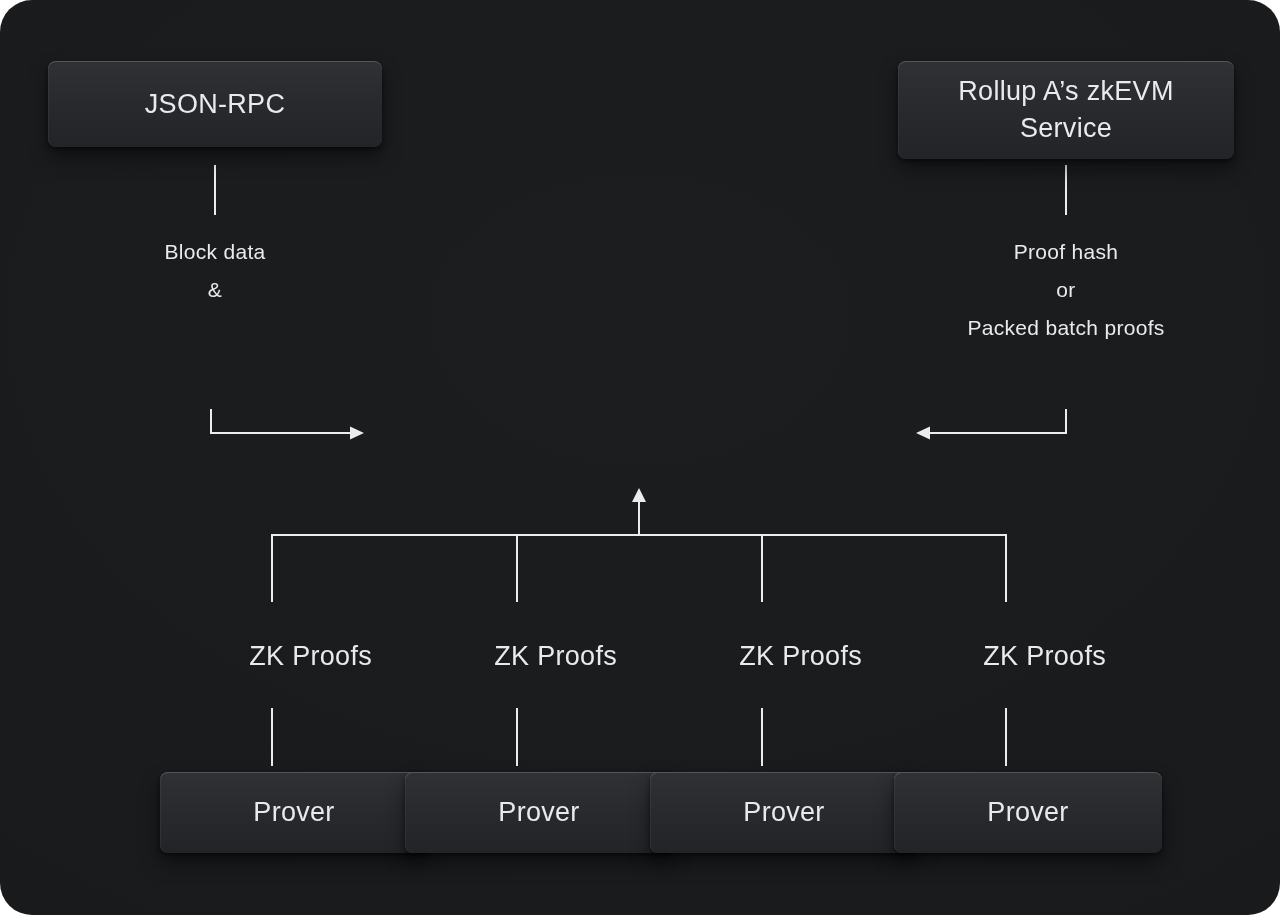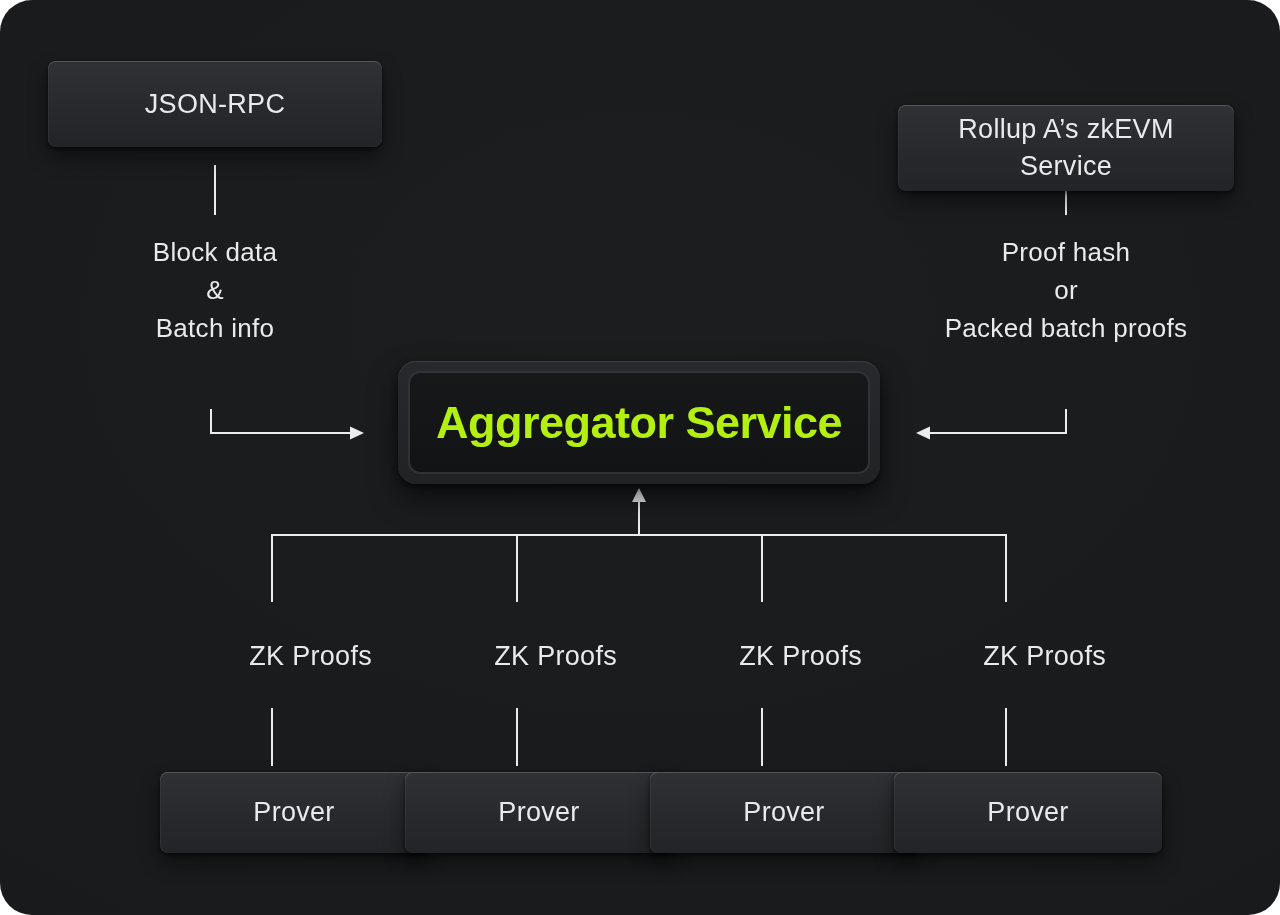--- a/index.html
+++ b/index.html
@@ -36,35 +36,35 @@
     letter-spacing: 0.3px;
     background: linear-gradient(180deg, #2f3134 0%, #28292c 55%, #222427 100%);
     border-radius: 8px;
     box-shadow:
       inset 0 1px 0 rgba(255,255,255,0.18),
       inset 1px 0 0 rgba(255,255,255,0.05),
       0 10px 20px rgba(0,0,0,0.45),
       0 2px 4px rgba(0,0,0,0.5);
   }
   .node-json-rpc { left: 48px;  top: 61px; width: 334px; height: 86px; }
-  .node-rollup   { left: 898px; top: 61px; width: 336px; height: 86px; margin-top: 44px; }
+  .node-rollup   { left: 898px; top: 61px; width: 336px; height: 98px; }
 
   .prover { top: 772px; width: 268px; height: 81px; }
   .prover-1 { left: 160px; }
   .prover-2 { left: 405px; }
   .prover-3 { left: 650px; }
   .prover-4 { left: 894px; }
 
   
   .caption {
     position: absolute;
     width: 340px;
     text-align: center;
     color: #e9eaec;
-    font-size: 26px;
+    font-size: 21px;
     line-height: 38px;
     letter-spacing: 0.3px;
   }
   .caption-left  { left: 45px;  top: 233px; }
   .caption-right { left: 896px; top: 233px; }
 
   
   .zk-label {
     position: absolute;
     top: 641px;
@@ -143,34 +143,28 @@
   <div class="node node-rollup">
     <span>
       <span>Rollup A’s zkEVM</span><br>
       <span>Service</span>
     </span>
   </div>
 
   <div class="caption caption-left">
     <div>Block data</div>
     <div>&amp;</div>
-    <div>Batch info</div>
   </div>
 
   <div class="caption caption-right">
     <div>Proof hash</div>
     <div>or</div>
     <div>Packed batch proofs</div>
   </div>
 
-  <div class="agg-outer">
-    <div class="agg-inner">
-      <span class="agg-title">Aggregator Service</span>
-    </div>
-  </div>
 
   <div class="zk-label zk-1">ZK Proofs</div>
   <div class="zk-label zk-2">ZK Proofs</div>
   <div class="zk-label zk-3">ZK Proofs</div>
   <div class="zk-label zk-4">ZK Proofs</div>
 
   <div class="node prover prover-1">
     <span>Prover</span>
   </div>
   <div class="node prover prover-2">

